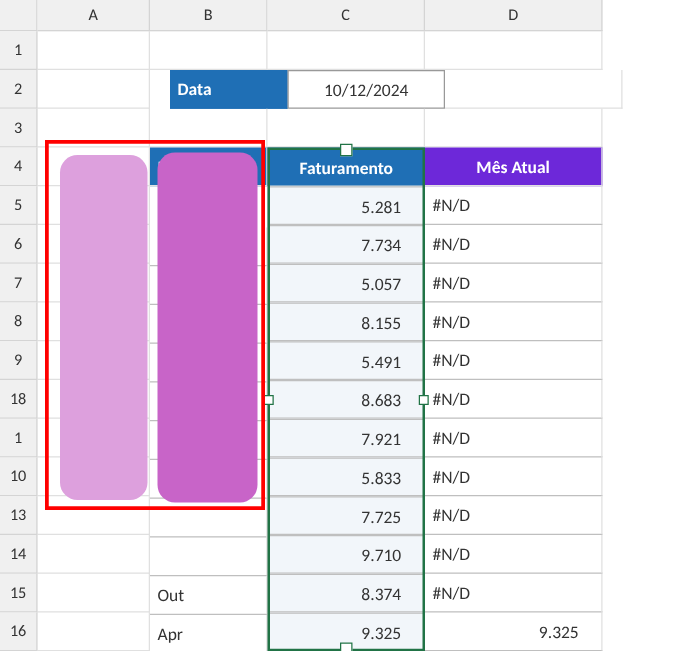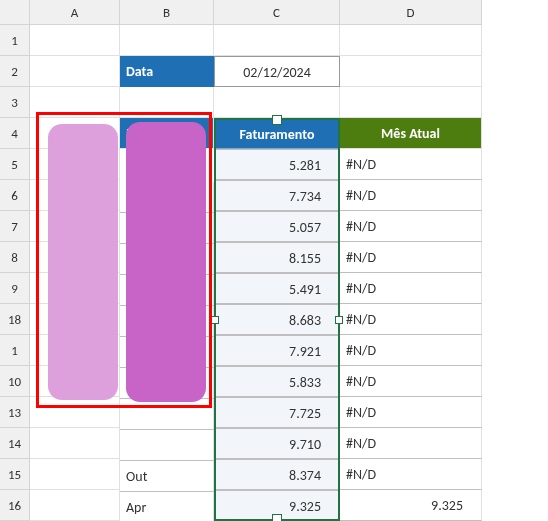--- a/index.html
+++ b/index.html
@@ -66,40 +66,41 @@
   .wA { width: 90px; }
   .wB { width: 94px; }
   .wC { width: 126px; }
   .wD { width: 142px; }
   .hdr-blue {
     background: #1f6fb5;
     color: #fff;
     font-weight: bold;
     border-right: 1px solid #1f6fb5;
     border-bottom: 1px solid #1f6fb5;
+    margin-left: 16px;
   }
   .date-cell {
     text-align: center;
     border: 1px solid #999;
   }
   .th-mes {
     background: #1f6fb5;
     color: #fff;
     font-weight: bold;
     text-align: left;
   }
   .th-fat {
     background: #1f6fb5;
     color: #fff;
     font-weight: bold;
     text-align: center;
     border: 1px solid #7fa8c9;
   }
   .th-mat {
-    background: #4d7c0f;
+    background: #6d28d9;
     color: #fff;
     font-weight: bold;
     text-align: center;
   }
   .mes {
     text-align: left;
     border-bottom: 1px solid #bfbfbf;
     margin-top: 33px;
   }
   .fat {
@@ -178,21 +179,21 @@
       <div class="cell wA"></div>
       <div class="cell wB"></div>
       <div class="cell wC"></div>
       <div class="cell wD"></div>
     </div>
 
     <div class="row">
       <div class="rh">2</div>
       <div class="cell wA"></div>
       <div class="cell wB hdr-blue">Data</div>
-      <div class="cell wC date-cell">02/12/2024</div>
+      <div class="cell wC date-cell">10/12/2024</div>
       <div class="cell wD"></div>
     </div>
 
     <div class="row">
       <div class="rh">3</div>
       <div class="cell wA"></div>
       <div class="cell wB"></div>
       <div class="cell wC"></div>
       <div class="cell wD"></div>
     </div>

